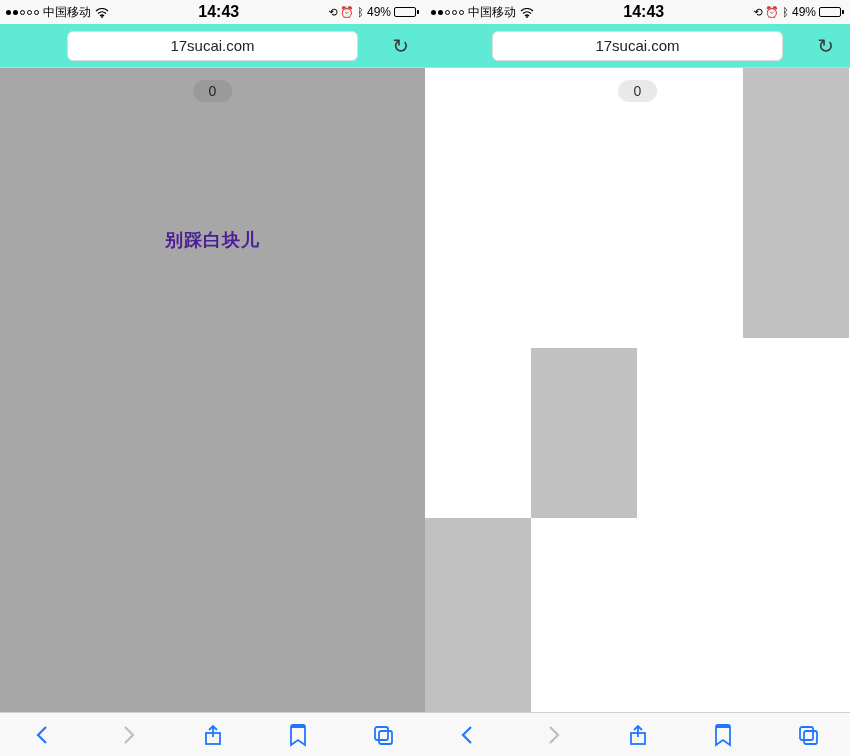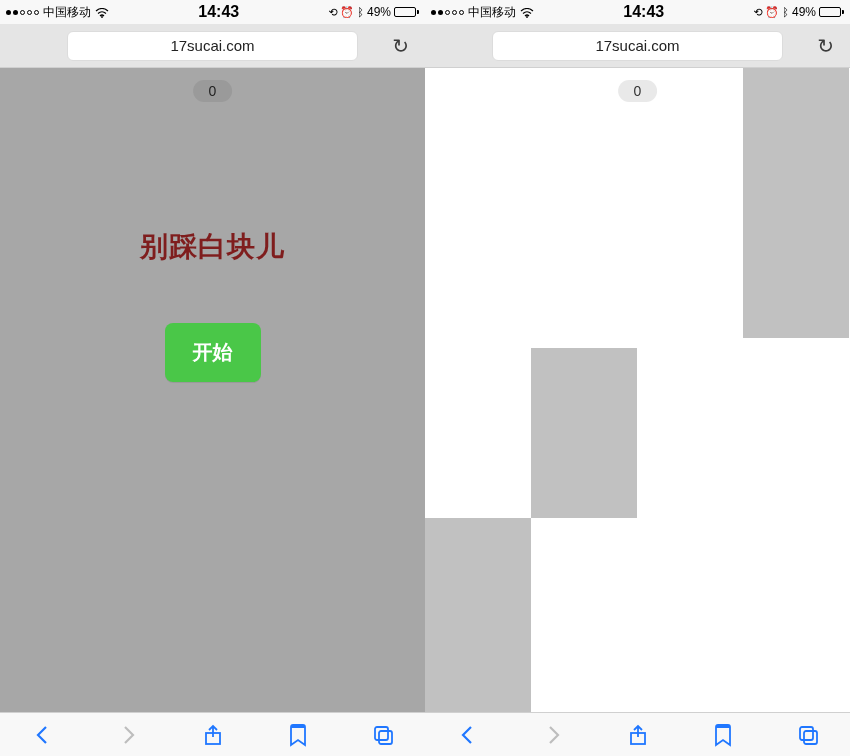--- a/index.html
+++ b/index.html
@@ -37,21 +37,21 @@
     .wifi-icon svg { width: 14px; height: 10px; }
     .status-center { font-weight: 600; font-size: 16px; }
     .battery { display: flex; align-items: center; gap: 1px; }
     .battery-body { width: 22px; height: 10px; border: 1px solid #000; border-radius: 2px; position: relative; }
     .battery-fill { height: 100%; width: 49%; background: #000; }
     .battery-tip { width: 2px; height: 4px; background: #000; border-radius: 0 1px 1px 0; }
     .sm-icon { font-size: 11px; line-height: 1; }
 
     .browser-bar {
       height: 44px;
-      background: #e5e5e5;
+      background: #5eead4;
       border-bottom: 1px solid #d0d0d0;
       display: flex;
       align-items: center;
       justify-content: center;
       position: relative;
       padding: 6px 10px;
     }
     .url-field {
       width: 72%;
       height: 30px;
@@ -95,22 +95,22 @@
       font-weight: 500;
       z-index: 5;
     }
     .score-badge.light { background: #e9e9e9; color: #333; }
 
     .game-title {
       position: absolute;
       top: 160px;
       left: 50%;
       transform: translateX(-50%);
-      color: #7f1d1d;
-      font-size: 28px;
+      color: #4c1d95;
+      font-size: 18px;
       font-weight: 700;
       letter-spacing: 1px;
       white-space: nowrap;
     }
     .start-btn {
       position: absolute;
       top: 255px;
       left: 50%;
       transform: translateX(-50%);
       background: #4ac748;
@@ -187,23 +187,20 @@
       <span>17sucai.com</span>
     </div>
     <span class="refresh-btn">↻</span>
   </div>
 
   <div class="content menu-bg">
     <div class="score-badge">
       <span>0</span>
     </div>
     <div class="game-title">别踩白块儿</div>
-    <div class="start-btn">
-      <span>开始</span>
-    </div>
   </div>
 
   <div class="tab-bar">
     <div class="tab-btn">
       <svg viewBox="0 0 24 24" fill="none" stroke="#2077ff" stroke-width="2.2">
           <polyline points="15 4 7 12 15 20"></polyline>
         </svg>
     </div>
     <div class="tab-btn disabled">
       <svg viewBox="0 0 24 24" fill="none" stroke="#bdbdbd" stroke-width="2.2">

